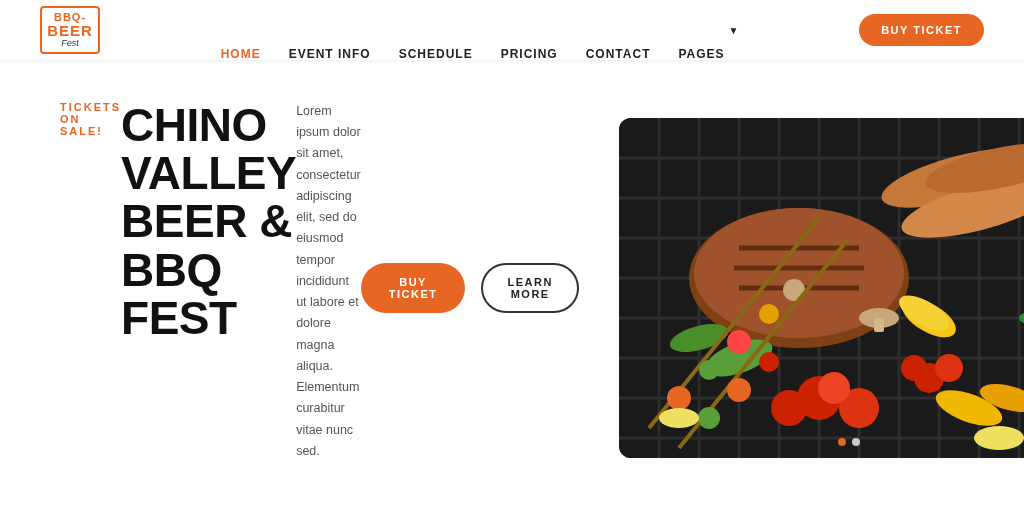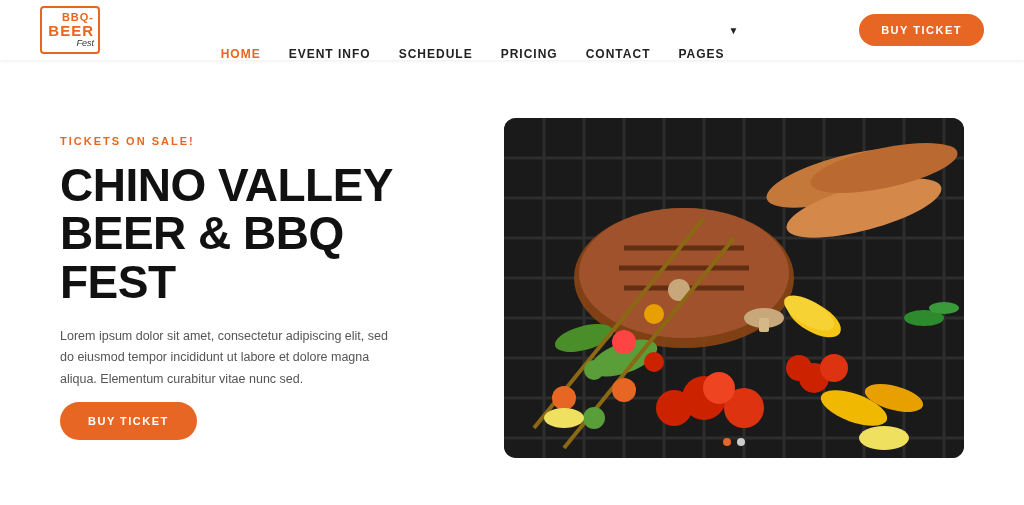--- a/index.html
+++ b/index.html
@@ -19,21 +19,21 @@
     }
     .logo-area {
       display: flex;
       align-items: center;
     }
     .logo-box {
       width: 60px;
       height: 48px;
       display: flex;
       flex-direction: column;
-      align-items: flex-end;
+      align-items: center;
       justify-content: center;
       border: 2px solid #e86623;
       border-radius: 4px;
       padding: 2px 4px;
     }
     .logo-bbq {
       font-size: 11px;
       font-weight: 900;
       color: #e86623;
       line-height: 1;
@@ -99,21 +99,21 @@
       align-items: center;
       padding: 30px 60px 20px 60px;
       height: calc(505px - 60px);
       gap: 40px;
     }
 
     
     .left-content {
       flex: 1;
       display: flex;
-      flex-direction: column;
+      flex-direction: row;
       justify-content: flex-end;
     }
     .tickets-label {
       font-size: 11px;
       font-weight: 800;
       letter-spacing: 2px;
       text-transform: uppercase;
       color: #e86623;
       margin-bottom: 14px;
     }
@@ -234,20 +234,21 @@
   <div class="left-content">
     <p class="tickets-label">TICKETS ON SALE!</p>
     <h1 class="main-title">
       <span>CHINO VALLEY</span><br>
       <span>BEER &amp; BBQ</span><br>
       <span>FEST</span>
     </h1>
     <p class="main-description">Lorem ipsum dolor sit amet, consectetur adipiscing elit, sed do eiusmod tempor incididunt ut labore et dolore magna aliqua. Elementum curabitur vitae nunc sed.</p>
     <div class="cta-buttons">
       <button class="buy-ticket-btn">BUY TICKET</button>
+      <button class="learn-more-btn">LEARN MORE</button>
     </div>
   </div>
 
   <div class="right-image">
     <div class="grill-image">
       <svg class="grill-svg" viewBox="0 0 460 340" xmlns="http://www.w3.org/2000/svg">
 
         <rect width="460" height="340" fill="#1a1a1a"></rect>
 
         <g stroke="#333" stroke-width="3" opacity="0.8">

